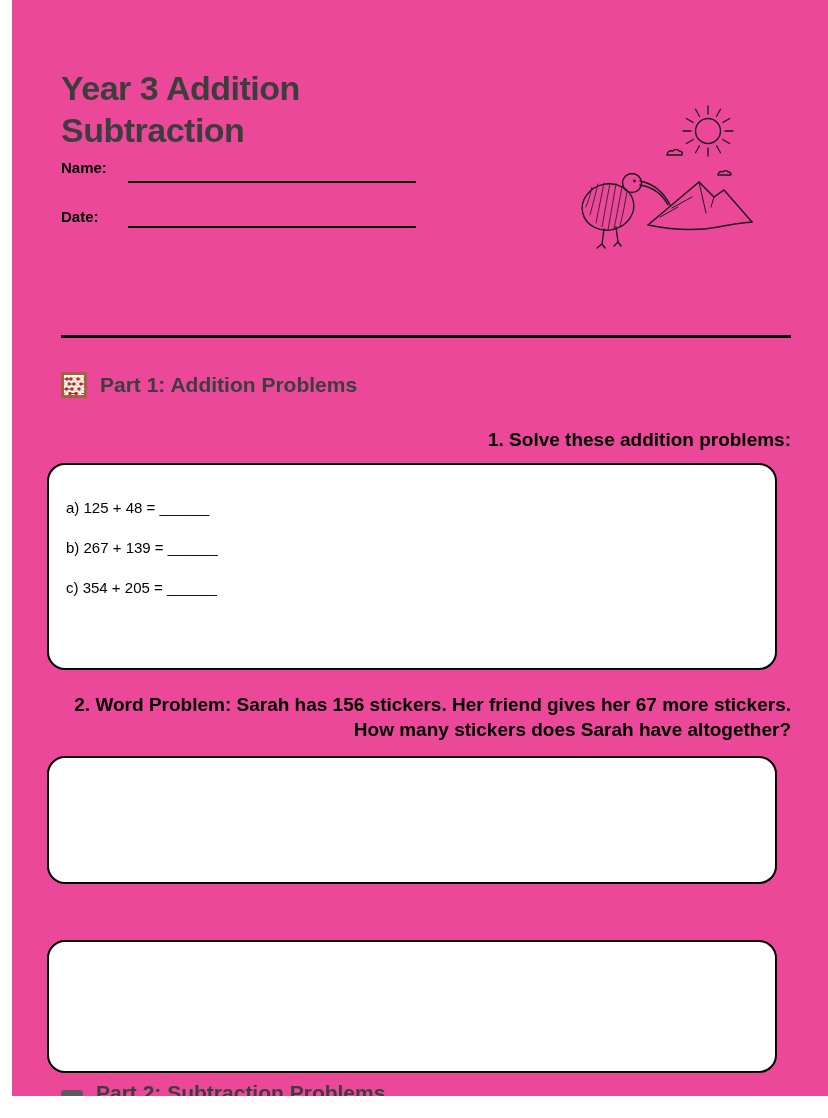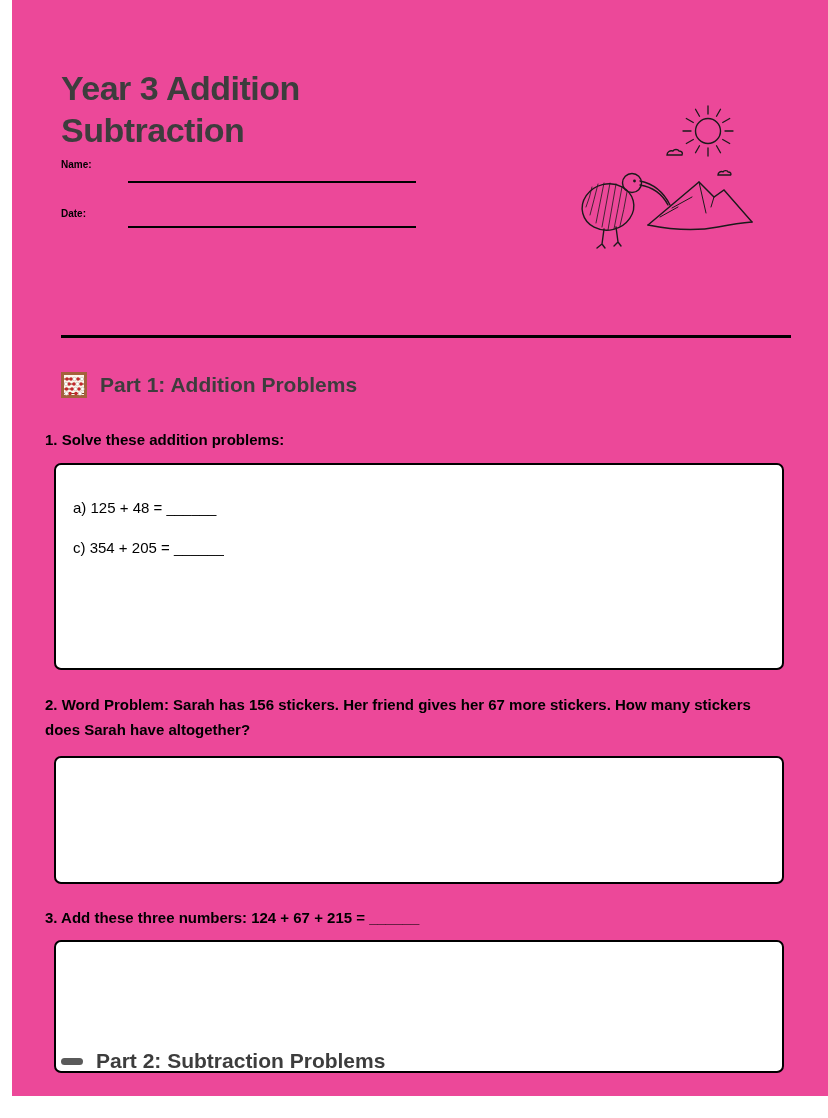--- a/index.html
+++ b/index.html
@@ -12,21 +12,21 @@
     overflow:hidden;
     margin-left:12px;
   }
   .doc-title {
     position:absolute; left:49px; top:44px; width:400px;
     font-size:34px; line-height:42px; font-weight:800;
     letter-spacing:-0.5px; color:#3d3d3d;
   }
   .field-label {
     position:absolute; left:49px;
-    font-size:10px; font-weight:700; color:#000;
+    font-size:15px; font-weight:700; color:#000;
   }
   .name-label { top:159px; }
   .date-label { top:208px; }
   .write-line {
     position:absolute; left:116px; width:288px; height:21px;
     border-bottom:2px solid #000;
   }
   .name-line { top:160px; }
   .date-line { top:205px; }
   .illustration { position:absolute; left:556px; top:95px; }
@@ -34,35 +34,35 @@
     position:absolute; left:49px; top:335px; width:730px; height:3px;
     background:#000;
   }
   .section-heading {
     position:absolute; left:49px;
     display:flex; align-items:center; gap:13px;
     font-size:21px; font-weight:800; color:#3d3d3d;
     white-space:nowrap;
   }
   .part1-heading { top:372px; }
-  .part2-heading { top:1049px; }
+  .part2-heading { top:1081px; }
   .minus-bar {
     display:inline-block; width:22px; height:7px;
     background:#5a5a5a; border-radius:3.5px;
   }
   .prompt {
-    position:absolute; left:33px; width:732px;
-    font-size:15px; font-weight:700; line-height:25px; color:#000;
+    position:absolute; left:47px; width:732px;
+    font-size:19px; font-weight:700; line-height:25px; color:#000;text-align:right;
   }
   .q1-prompt { top:427px; }
   .q2-prompt { top:692px; }
   .q3-prompt { top:905px; }
   .answer-box {
-    position:absolute; left:42px; width:730px;
-    border:2px solid #000; border-radius:7px;
+    position:absolute; left:35px; width:730px;
+    border:2px solid #000; border-radius:18px;
     box-sizing:border-box; background:#fff;
   }
   .box1 { top:463px; height:207px; padding:34px 0 0 17px; }
   .box2 { top:756px; height:128px; }
   .box3 { top:940px; height:133px; }
   .problem-item {
     font-size:15px; font-weight:400; color:#000;
     margin-bottom:22px; height:18px;
   }
 </style>
@@ -162,28 +162,28 @@
           <circle cx="19" cy="21.5" r="1.8"></circle>
       </g>
     </svg>
     <span>Part 1: Addition Problems</span>
   </div>
 
   <div class="prompt q1-prompt">1. Solve these addition problems:</div>
 
   <div class="answer-box box1">
     <div class="problem-item">a) 125 + 48 = ______</div>
+    <div class="problem-item">b) 267 + 139 = ______</div>
     <div class="problem-item">c) 354 + 205 = ______</div>
   </div>
 
   <div class="prompt q2-prompt">2. Word Problem: Sarah has 156 stickers. Her friend gives her 67 more stickers. How many stickers does Sarah have altogether?</div>
 
   <div class="answer-box box2"></div>
 
-  <div class="prompt q3-prompt">3. Add these three numbers: 124 + 67 + 215 = ______</div>
 
   <div class="answer-box box3"></div>
 
   <div class="section-heading part2-heading">
     <span class="minus-bar"></span>
     <span>Part 2: Subtraction Problems</span>
   </div>
 
 </div>
 

